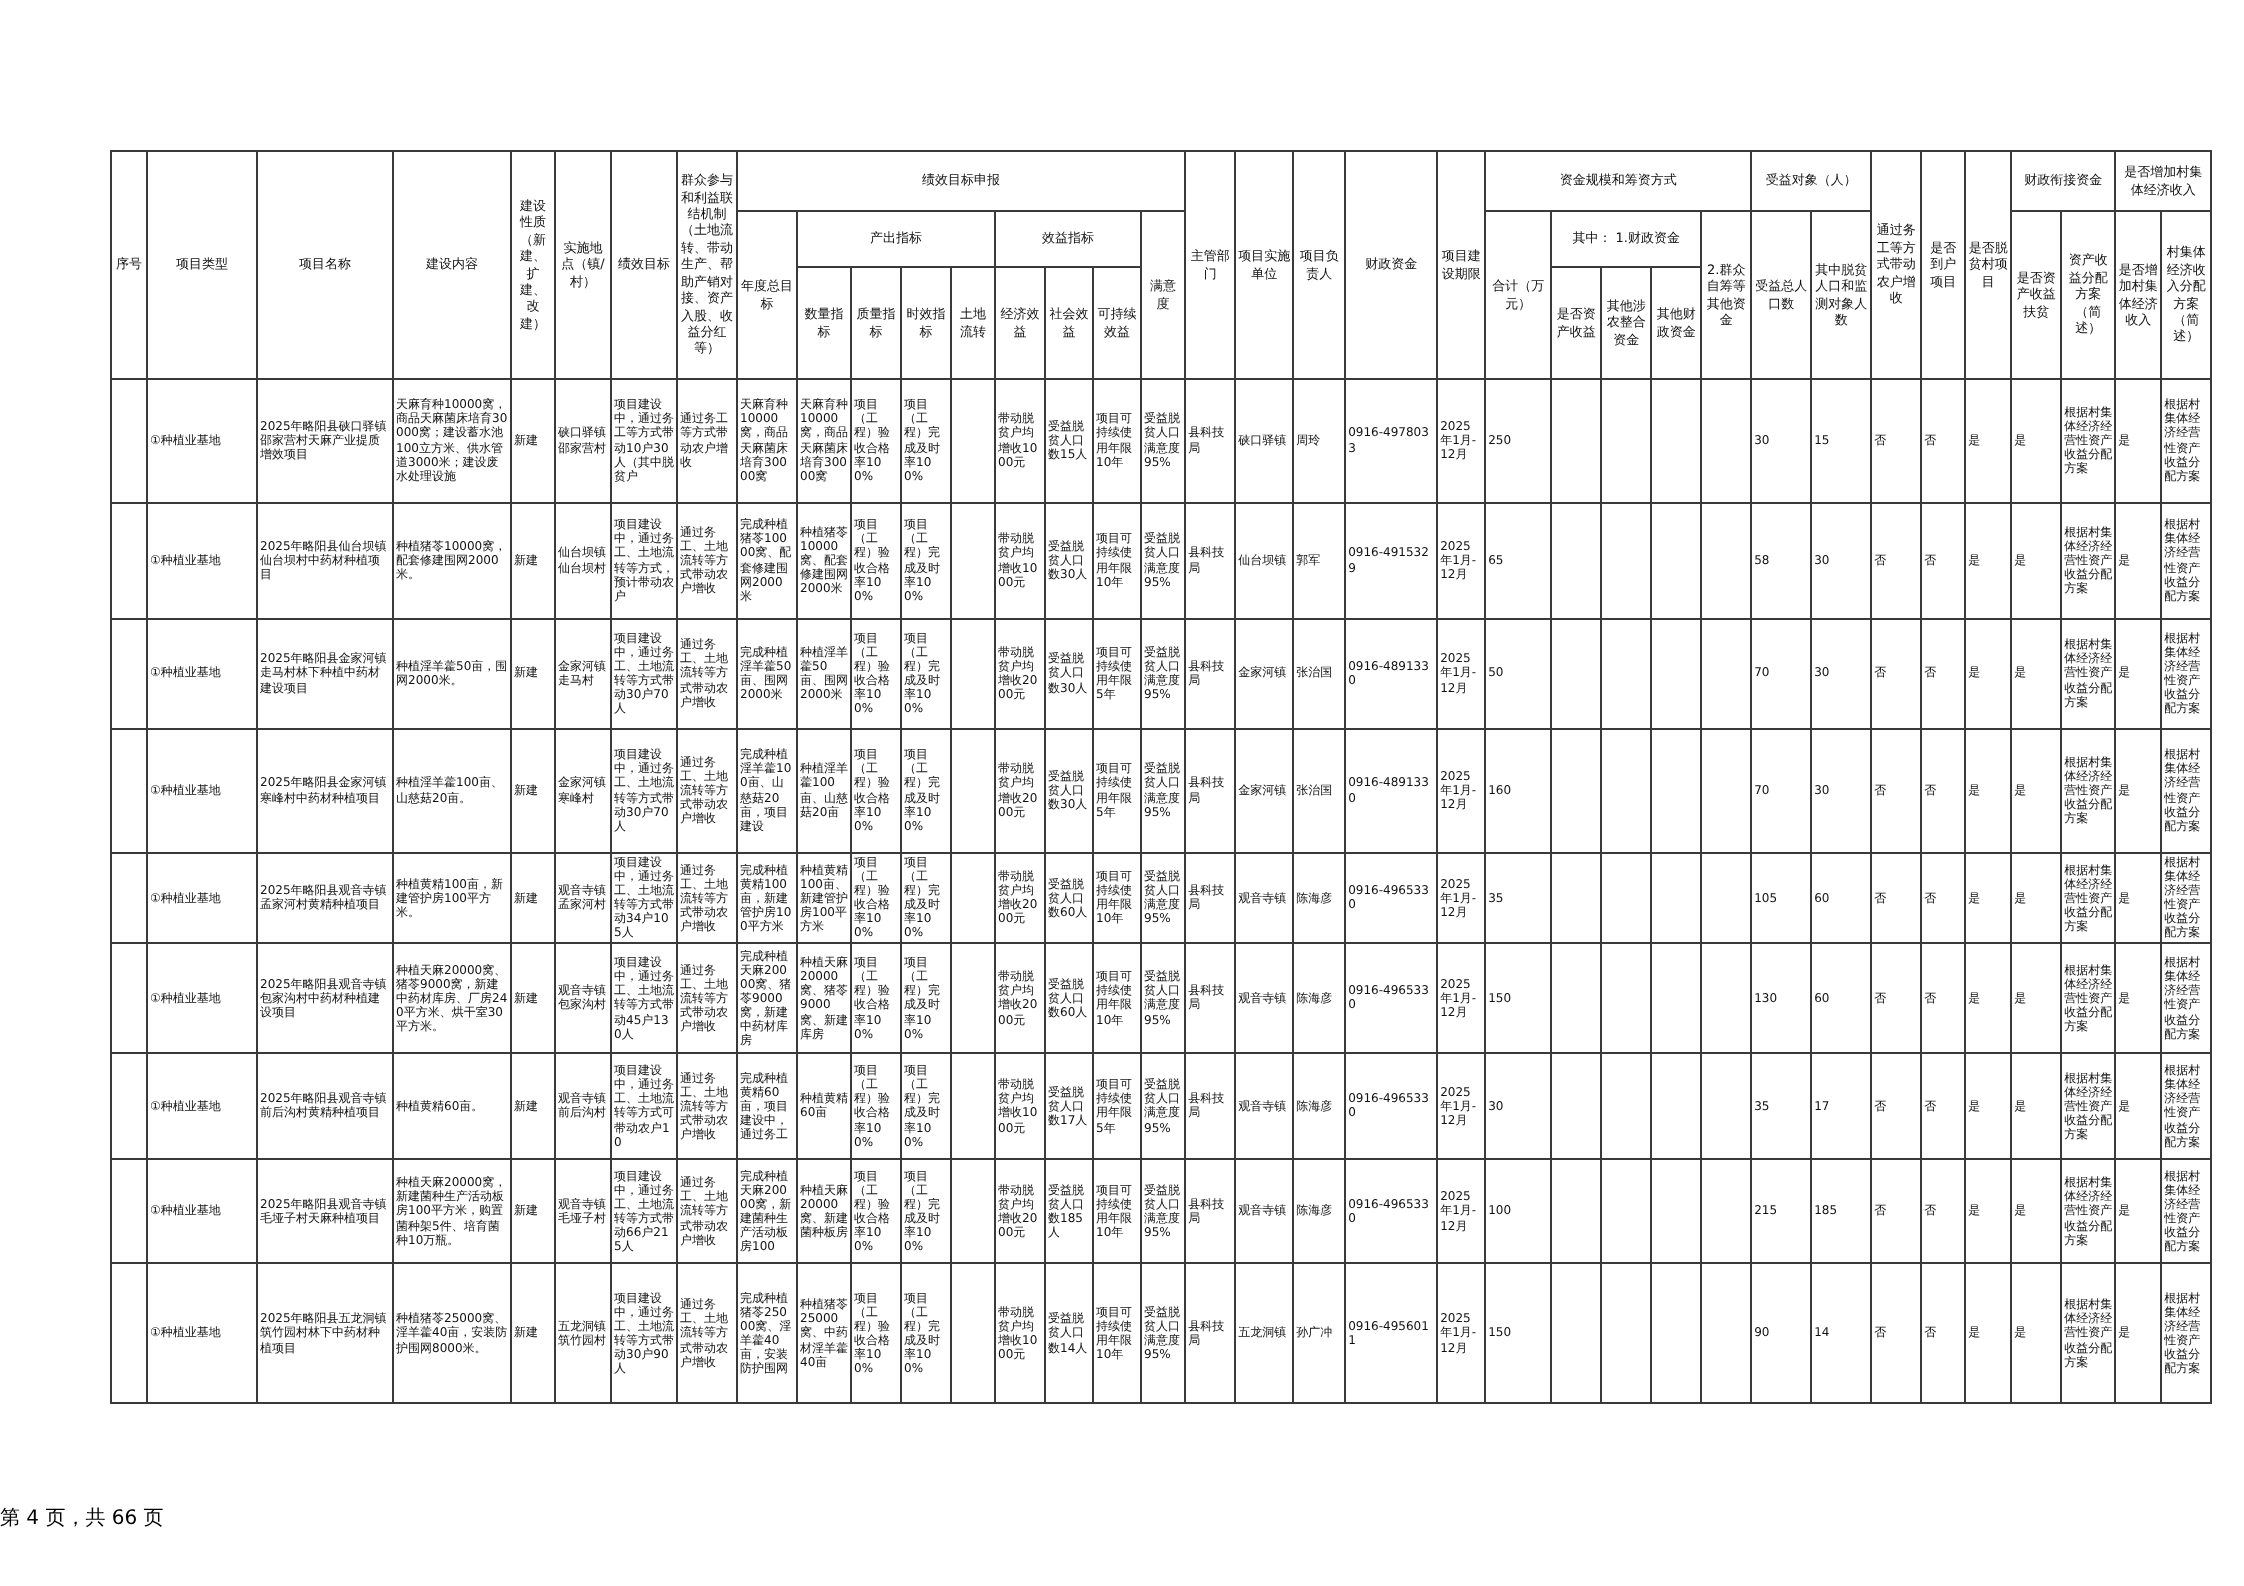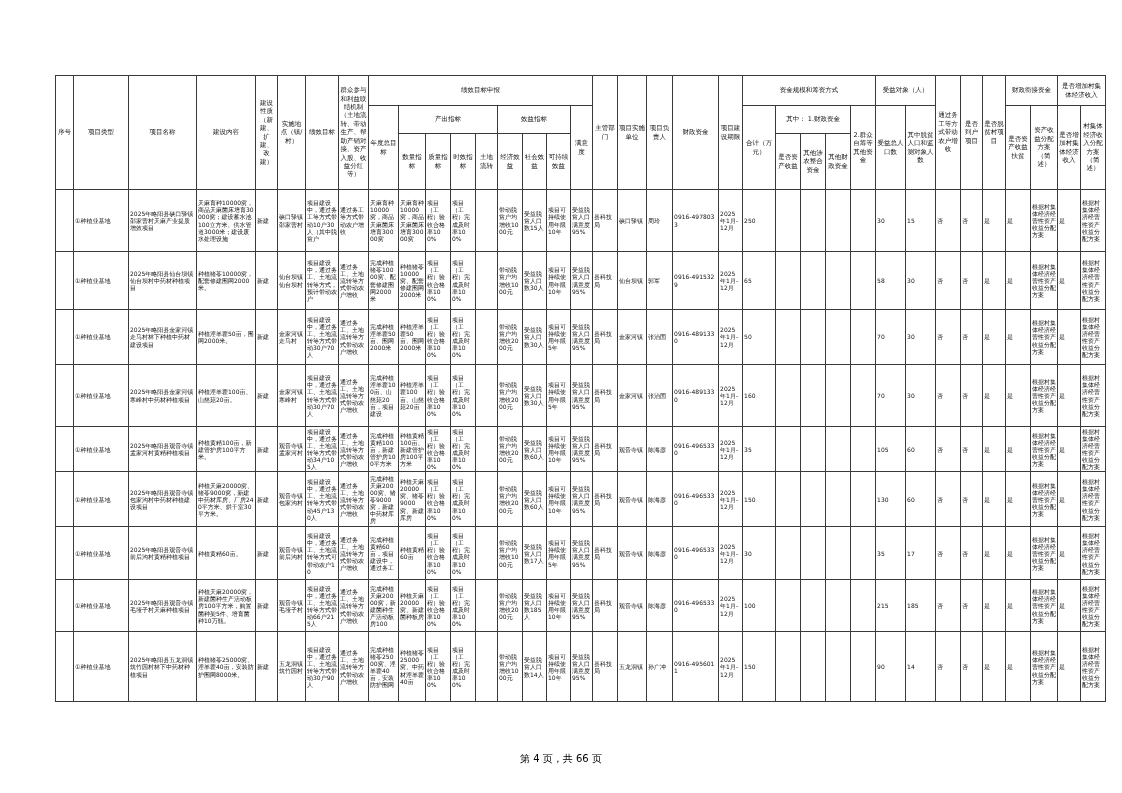--- a/index.html
+++ b/index.html
@@ -15,21 +15,21 @@
   thead tr:nth-child(3){height:56px;}
   tbody tr:nth-child(1){height:62px;}
   tbody tr:nth-child(2){height:58px;}
   tbody tr:nth-child(3){height:55px;}
   tbody tr:nth-child(4){height:62px;}
   tbody tr:nth-child(5){height:45px;}
   tbody tr:nth-child(6){height:55px;}
   tbody tr:nth-child(7){height:53px;}
   tbody tr:nth-child(8){height:52px;}
   tbody tr:nth-child(9){height:70px;}
-  .footer{position:absolute;left:0;right:0;top:752px;text-align:center;font-size:10px;color:#000;}
+  .footer{position:absolute;left:0;right:0;top:752px;font-size:10px;color:#000;}
 </style>
 </head>
 <body>
 
 <div class="sheet">
   <table>
       <colgroup>
         <col style="width: 18px;">
         <col style="width: 55px;">
         <col style="width: 68px;">

